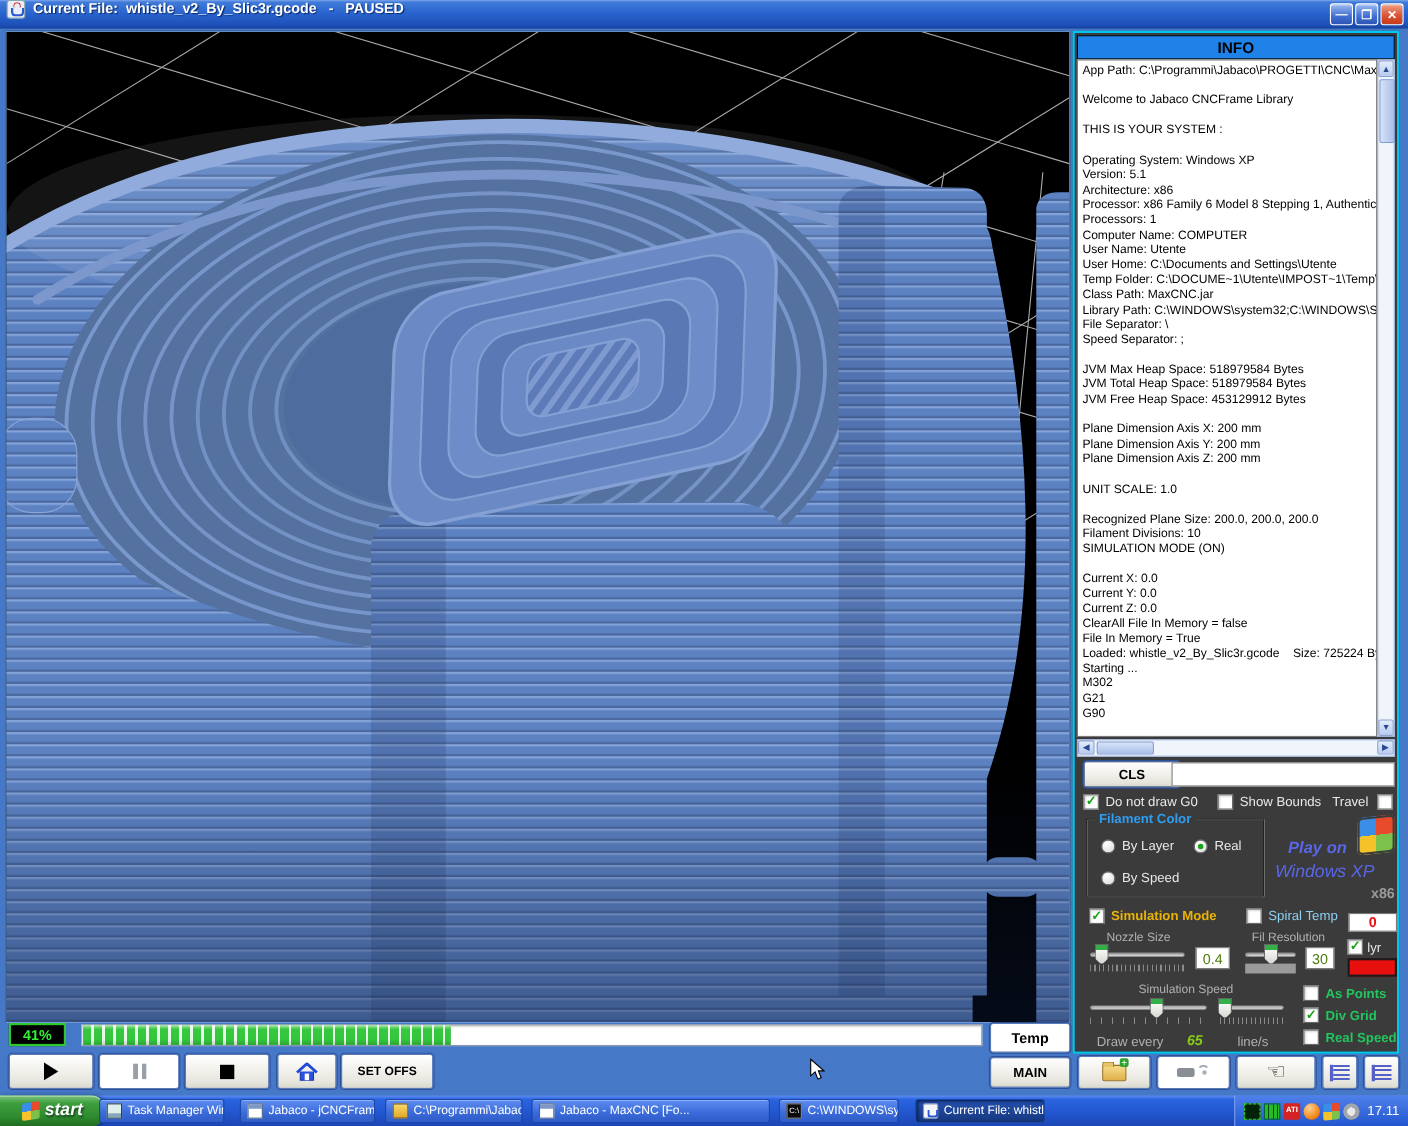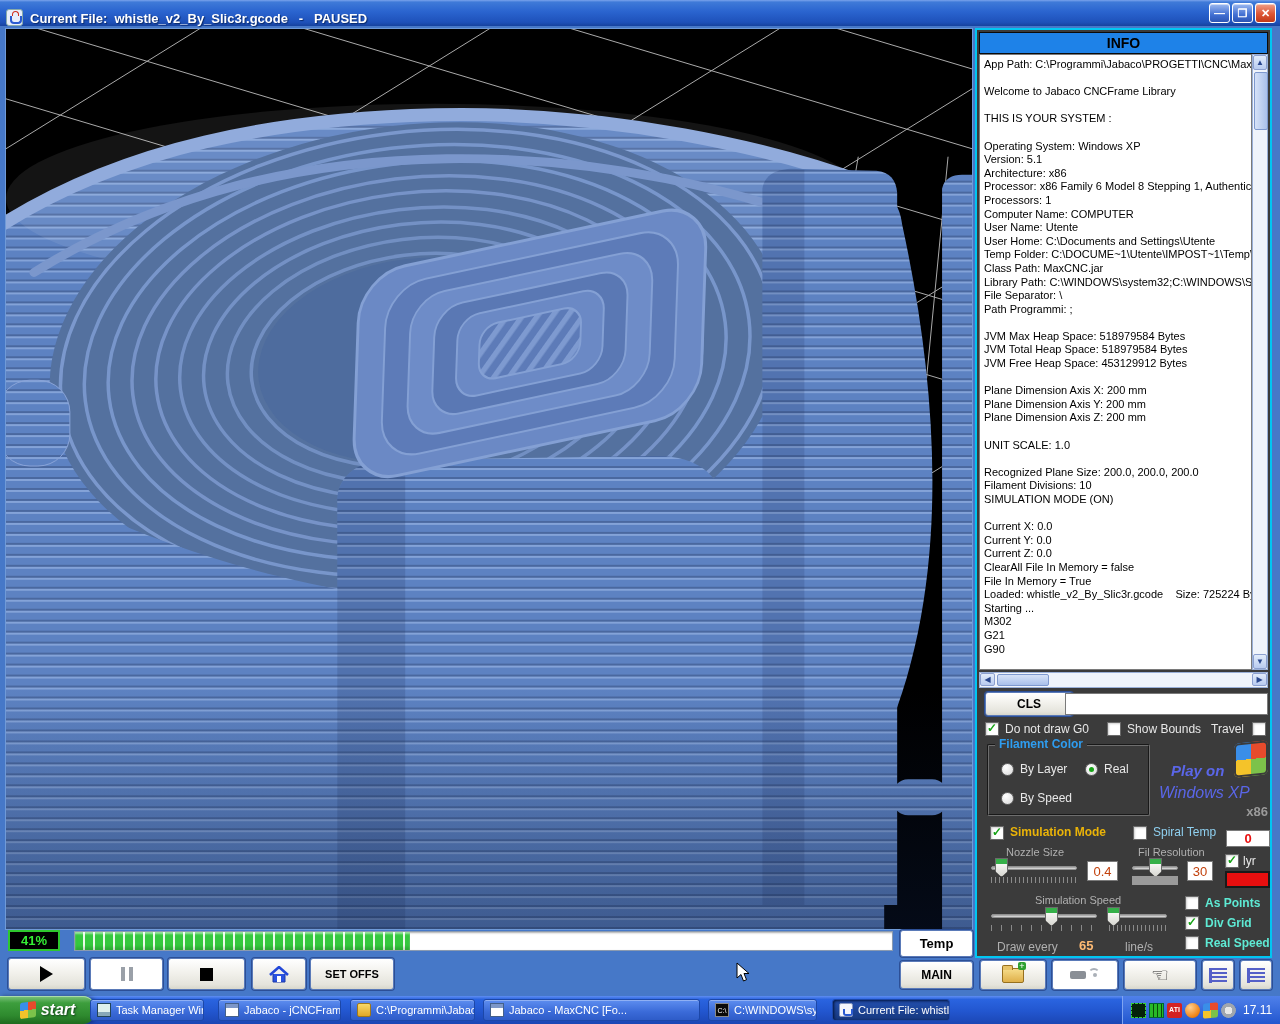--- a/index.html
+++ b/index.html
@@ -3,21 +3,21 @@
 <meta charset="utf-8">
 <style>
   html,body{margin:0;padding:0;background:#222;}
   *{box-sizing:border-box;font-family:"Liberation Sans",sans-serif;}
   #screen{position:relative;width:1280px;height:1024px;background:#4678c8;overflow:hidden;}
   .abs{position:absolute;}
 
   
   #titlebar{left:0;top:0;width:1280px;height:26px;
     background:linear-gradient(180deg,#7ba4ec 0%,#3f7ad8 8%,#2a64cf 45%,#1e51ba 85%,#16429e 100%);
-    display:flex;align-items:flex-end;color:#fff;}
+    display:flex;align-items:flex-start;color:#fff;}
   #titlebar .ttl{font-size:13px;font-weight:bold;text-shadow:1px 1px 1px #0a2a6a;white-space:pre;}
   .javacup{width:17px;height:17px;margin:0 7px 0 6px;background:#e8eefc;border:1px solid #8aa;border-radius:3px;
     position:relative;}
   .javacup:before{content:"";position:absolute;left:3px;top:6px;width:8px;height:6px;border:2px solid #2a5ad0;border-top:none;border-radius:0 0 4px 4px;}
   .javacup:after{content:"";position:absolute;left:5px;top:1px;width:5px;height:4px;border:1.5px solid #d03020;border-bottom:none;border-radius:4px 4px 0 0;}
   .winbtn{width:21px;height:20px;border-radius:3px;border:1px solid #fff;margin-left:2px;
     background:linear-gradient(180deg,#9db9f0,#416fd2 60%,#2c55b4);color:#fff;font-size:11px;font-weight:bold;
     display:flex;align-items:center;justify-content:center;box-shadow:inset 0 1px 0 #ffffff80;}
   .winbtn.close{background:linear-gradient(180deg,#f0a088,#dd5535 55%,#c23a18);}
   #winbtns{right:4px;top:3px;display:flex;}
@@ -68,27 +68,27 @@
 
   
   #brand{left:178px;top:712px;width:115px;height:78px;color:#5a66e8;text-align:right;}
   #brand .l1{position:absolute;left:16px;top:20px;font-size:15px;font-weight:bold;font-style:italic;color:#5a66e8;}
   #brand .l2{position:absolute;left:4px;top:42px;font-size:16px;font-weight:normal;font-style:italic;color:#5a66e8;}
   #brand .arch{position:absolute;right:2px;top:62px;font-size:13px;font-weight:bold;color:#9a9a9a;}
   .xpflag{position:absolute;right:2px;top:0px;width:34px;height:34px;
     background:conic-gradient(from 0deg,#e84b2c 0 90deg,#7cc24a 90deg 180deg,#f4c32a 180deg 270deg,#3a8ee8 270deg);
     border-radius:5px;transform:skewY(-6deg);box-shadow:inset 0 0 0 2px #3b3b3b;}
   .graylabel{font-size:11px;color:#b0b0b0;}
-  .yellowcb{font-size:12px;font-weight:bold;color:#5eead4;}
+  .yellowcb{font-size:12px;font-weight:bold;color:#22c55e;}
   .track{position:absolute;height:4px;background:#ececec;border:1px solid #909090;border-radius:2px;box-shadow:inset 1px 1px 2px #00000060;}
   .thumb{position:absolute;width:13px;height:19px;background:linear-gradient(180deg,#35b049 0 5px,#f6f6f4 5px,#d8d8d2);
     border:1px solid #6a6a6a;clip-path:polygon(0 0,100% 0,100% 68%,50% 100%,0 68%);}
   .ticks-dense{position:absolute;height:6px;background:repeating-linear-gradient(90deg,#8a8a8a 0 1px,transparent 1px 4px);}
   .ticks-sparse{position:absolute;height:6px;background:repeating-linear-gradient(90deg,#8a8a8a 0 1px,transparent 1px 10px);}
-  .valbox{position:absolute;background:#fff;border:1px solid #7a7a7a;font-size:13px;color:#c2410c;display:flex;align-items:center;justify-content:center;}
+  .valbox{position:absolute;background:#fff;border:1px solid #7a7a7a;font-size:13px;color:#4d7c0f;display:flex;align-items:center;justify-content:center;}
 
   
   #pctbadge{left:8px;top:930px;width:52px;height:21px;background:#000;border:2px solid #2ec82e;
     color:#35ef35;font-size:13px;font-weight:bold;display:flex;align-items:center;justify-content:center;}
   #progress{left:74px;top:931px;width:819px;height:20px;background:#fff;border:1px solid #8a9ab0;box-shadow:inset 1px 1px 2px #00000050;}
   #progressfill{height:100%;background:repeating-linear-gradient(90deg,#35c83f 0 8px,#eafbea 8px 10px);box-shadow:inset 0 2px 2px #ffffff80, inset 0 -3px 3px #00000025;}
   .transbtn{position:absolute;top:958px;height:32px;}
   .playtri{width:0;height:0;border-left:13px solid #000;border-top:8px solid transparent;border-bottom:8px solid transparent;}
   .pausebars{width:12px;height:14px;background:linear-gradient(90deg,#9aa0a8 0 4px,transparent 4px 8px,#9aa0a8 8px 12px);}
   .stopsq{width:13px;height:13px;background:#000;}
@@ -261,21 +261,21 @@
         <div class="logline">Architecture: x86</div>
         <div class="logline">Processor: x86 Family 6 Model 8 Stepping 1, AuthenticAMD</div>
         <div class="logline">Processors: 1</div>
         <div class="logline">Computer Name: COMPUTER</div>
         <div class="logline">User Name: Utente</div>
         <div class="logline">User Home: C:\Documents and Settings\Utente</div>
         <div class="logline">Temp Folder: C:\DOCUME~1\Utente\IMPOST~1\Temp\</div>
         <div class="logline">Class Path: MaxCNC.jar</div>
         <div class="logline">Library Path: C:\WINDOWS\system32;C:\WINDOWS\Sun</div>
         <div class="logline">File Separator: \</div>
-        <div class="logline">Path Programmi: ;</div>
+        <div class="logline">Speed Separator: ;</div>
         <div class="logline">&nbsp;</div>
         <div class="logline">JVM Max Heap Space: 518979584 Bytes</div>
         <div class="logline">JVM Total Heap Space: 518979584 Bytes</div>
         <div class="logline">JVM Free Heap Space: 453129912 Bytes</div>
         <div class="logline">&nbsp;</div>
         <div class="logline">Plane Dimension Axis X: 200 mm</div>
         <div class="logline">Plane Dimension Axis Y: 200 mm</div>
         <div class="logline">Plane Dimension Axis Z: 200 mm</div>
         <div class="logline">&nbsp;</div>
         <div class="logline">UNIT SCALE: 1.0</div>
@@ -369,21 +369,21 @@
 
     <span class="graylabel" style="position:absolute;left:58px;top:864px;">Simulation Speed</span>
     <div class="track" style="left:14px;top:884px;width:106px;"></div>
     <div class="thumb" style="left:68px;top:877px;"></div>
     <div class="ticks-sparse" style="left:14px;top:895px;width:106px;"></div>
     <div class="track" style="left:130px;top:884px;width:60px;"></div>
     <div class="thumb" style="left:130px;top:877px;"></div>
     <div class="ticks-dense" style="left:132px;top:895px;width:58px;"></div>
 
     <span class="graylabel" style="position:absolute;left:20px;top:910px;font-size:12px;">Draw every</span>
-    <span style="position:absolute;left:102px;top:908px;font-size:13px;font-weight:bold;color:#fdba74;">65</span>
+    <span style="position:absolute;left:102px;top:908px;font-size:13px;font-weight:bold;color:#84cc16;font-style:italic;">65</span>
     <span class="graylabel" style="position:absolute;left:148px;top:910px;font-size:12px;">line/s</span>
 
     <span class="cb" style="position:absolute;left:208px;top:866px;"></span>
     <span class="yellowcb" style="position:absolute;left:228px;top:866px;">As Points</span>
     <span class="cb on" style="position:absolute;left:208px;top:886px;">
         <span class="tick">✓</span>
       </span>
     <span class="yellowcb" style="position:absolute;left:228px;top:886px;">Div Grid</span>
     <span class="cb" style="position:absolute;left:208px;top:906px;"></span>
     <span class="yellowcb" style="position:absolute;left:228px;top:906px;">Real Speed</span>

